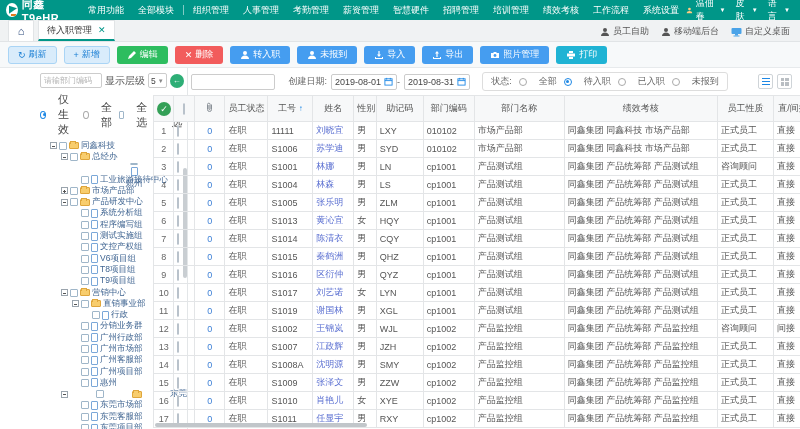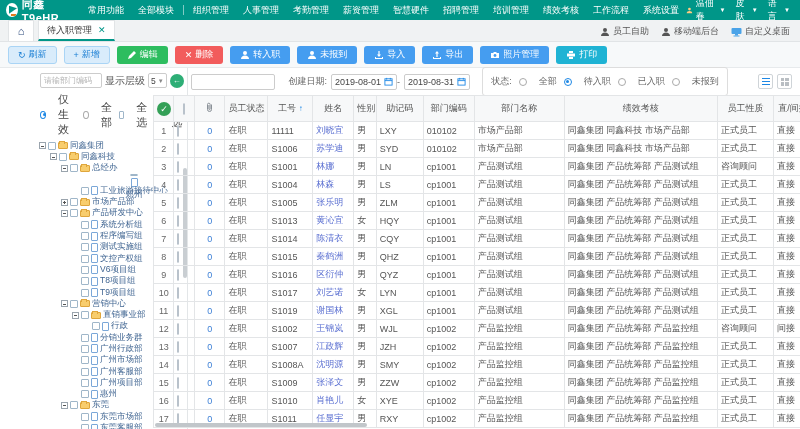--- a/index.html
+++ b/index.html
@@ -48,21 +48,21 @@
 
   
   #filter { position:absolute; left:152px; top:68px; width:648px; height:27px; background:#fff;
     display:flex; align-items:center; font-size:9px; color:#666; }
   #filter .lbl { margin-left:14px; }
   .f-input { width:84px; height:16px; border:1px solid #ccc; border-radius:2px; margin-left:4px; font-size:9px; padding:0 3px; }
   .date-box { display:flex; align-items:center; border:1px solid #ccc; border-radius:2px; height:16px;
     margin-left:4px; padding:0 3px; gap:3px; background:#fff; }
   .date-val { font-size:9px; color:#444; }
   .status-box { display:flex; align-items:center; gap:7px; border:1px solid #ddd; border-radius:3px;
-    height:29px; padding:0 8px; margin-left:12px; }
+    height:19px; padding:0 8px; margin-left:12px; }
   .radio-opt { display:flex; align-items:center; gap:12px; cursor:pointer; }
   .radio { width:8px; height:8px; border:1px solid #aaa; border-radius:50%; background:#fff; position:relative; }
   .radio.on { border-color:#1e88e5; }
   .radio.on::after { content:""; position:absolute; left:1.5px; top:1.5px; width:3px; height:3px; border-radius:50%; background:#1e88e5; }
   #view-toggles { margin-left:auto; display:flex; gap:4px; padding-right:8px; }
   .vt { width:15px; height:15px; border:1px solid #cfd4d8; border-radius:2px; display:flex; align-items:center; justify-content:center; cursor:pointer; background:#fff; }
   .vt .bars { width:8px; height:7px; display:flex; flex-direction:column; justify-content:space-between; }
   .vt .bars i { display:block; height:1px; background:#1e88e5; }
   .vt .grid { width:8px; height:8px; display:grid; grid-template-columns:1fr 1fr; gap:1px; }
   .vt .grid i { background:#b9bec3; }
@@ -335,26 +335,20 @@
       <span class="radio-opt">
         <span class="chk"></span>
         <span>全选</span>
       </span>
       <span class="radio-opt">
         <span class="chk on"></span>
         <span>多选</span>
       </span>
     </div>
   <div id="tree">
-      <div class="tree-row" style="padding-left: 0px;">
-        <span class="expander"></span>
-        <span class="chk"></span>
-        <span class="folder"></span>
-        <span class="tree-label">同鑫集团</span>
-      </div>
       <div class="tree-row" style="padding-left: 11px;">
         <span class="expander"></span>
         <span class="chk"></span>
         <span class="folder"></span>
         <span class="tree-label">同鑫科技</span>
       </div>
       <div class="tree-row" style="padding-left: 22px;">
         <span class="expander"></span>
         <span class="chk"></span>
         <span class="folder"></span>
@@ -457,21 +451,21 @@
       <div class="tree-row" style="padding-left: 42px;">
         <span class="chk"></span>
         <span class="leaf"></span>
         <span class="tree-label">广州项目部</span>
       </div>
       <div class="tree-row" style="padding-left: 42px;">
         <span class="chk"></span>
         <span class="leaf"></span>
         <span class="tree-label">惠州</span>
       </div>
-      <div class="tree-row" style="padding-left: 22px;">
+      <div class="tree-row" style="padding-left: 22px; justify-content: space-between;">
         <span class="expander"></span>
         <span class="chk"></span>
         <span class="folder"></span>
         <span class="tree-label">东莞</span>
       </div>
       <div class="tree-row" style="padding-left: 42px;">
         <span class="chk"></span>
         <span class="leaf"></span>
         <span class="tree-label">东莞市场部</span>
       </div>

